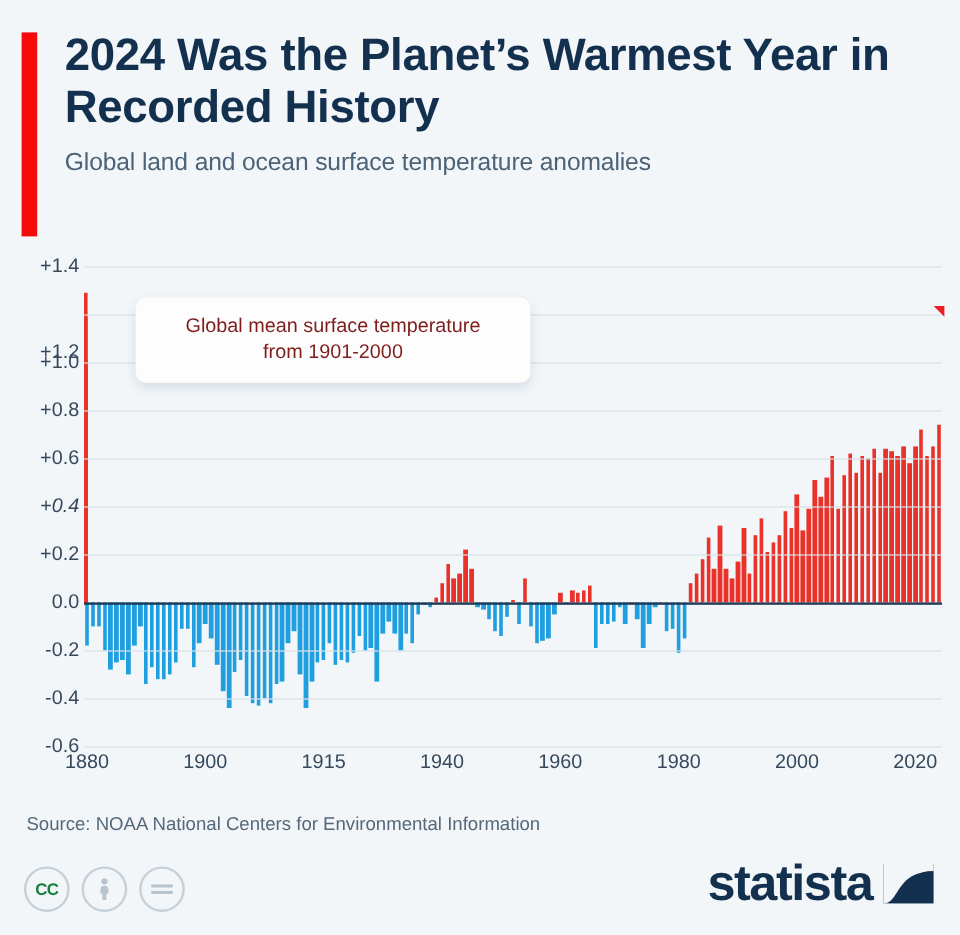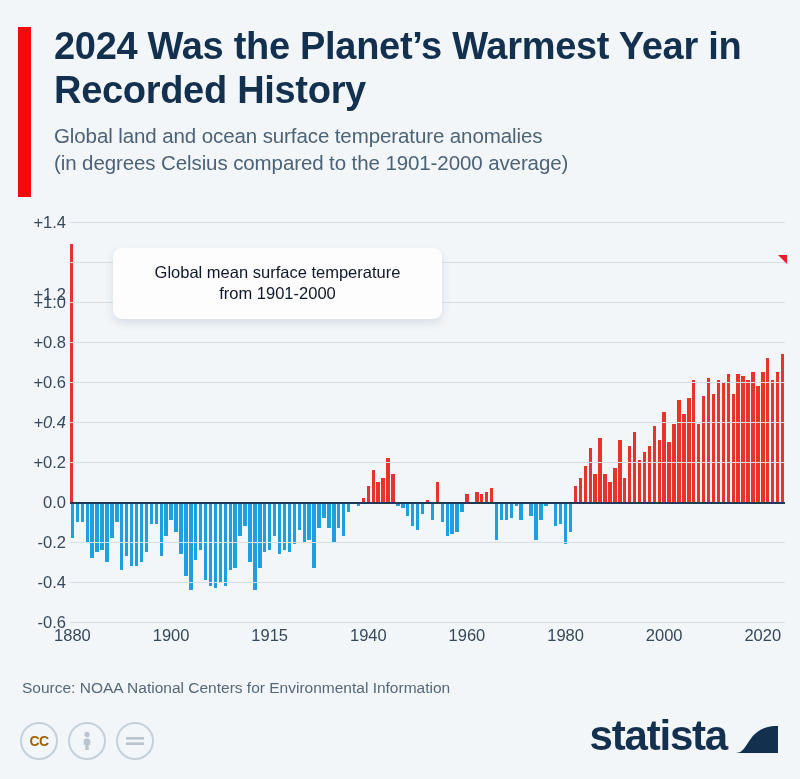--- a/index.html
+++ b/index.html
@@ -57,21 +57,21 @@
   }
 
   
   .infocard {
     position: absolute; left: 113px; top: 248px;
     width: 329px; padding: 14px 10px 16px;
     background: #fdfdfe; border-radius: 9px;
     box-shadow: 0 4px 9px rgba(30,60,90,0.13);
     text-align: center;
   }
-  .infocard .ic-title { font-size: 16.5px; color: #0f172a; line-height: 1.25; }
+  .infocard .ic-title { font-size: 16.5px; color: #7f1d1d; line-height: 1.25; }
   .ic-row { display: flex; justify-content: center; gap: 28px; margin-top: 15px; }
   .ic-col { text-align: center; }
   .ic-name { font-size: 16.5px; color: #3c5164; }
   .ic-val { font-size: 16.5px; font-weight: bold; color: #17324e; margin-top: 1px; }
 
   
   .badge {
     position: absolute; top: 228px; right: 11px;
     background: #ec1c24; color: #ffffff;
     font-size: 16.5px; padding: 4px 10px 5px;
@@ -86,21 +86,21 @@
   }
 
   
   .source {
     position: absolute; left: 22px; top: 679px;
     font-size: 15.5px; color: #55687a;
   }
   .cc { position: absolute; left: 20px; top: 722px; display: flex; gap: 10px; }
   .cc-badge {
     width: 38px; height: 38px; border-radius: 50%;
-    border: 2px solid #c6d0d9; color: #a16207;
+    border: 2px solid #c6d0d9; color: #15803d;
     display: flex; align-items: center; justify-content: center;
   }
   .cc-badge .txt { font-size: 14px; font-weight: bold; letter-spacing: -0.5px; }
   .logo {
     position: absolute; right: 22px; top: 712px;
     display: flex; align-items: center; gap: 9px;
   }
   .logo-word {
     font-size: 42px; font-weight: bold; color: #14304f; letter-spacing: -1.2px;
   }
@@ -109,21 +109,20 @@
 </head>
 <body>
 
 <div id="page">
 
   <div class="accent-bar"></div>
   <div class="header">
     <div class="title">2024 Was the Planet’s Warmest Year in Recorded History</div>
     <div class="subtitle">
       <div>Global land and ocean surface temperature anomalies</div>
-      <div>(in degrees Celsius compared to the 1901-2000 average)</div>
     </div>
   </div>
 
   <div class="chart">
     <div class="ylabels" id="ylabels">
         <div class="ylabel" style="top: 0px;">+1.4</div>
         <div class="ylabel" style="top: 40px; margin-top: 32px;">+1.2</div>
         <div class="ylabel" style="top: 80px;">+1.0</div>
         <div class="ylabel" style="top: 120px;">+0.8</div>
         <div class="ylabel" style="top: 160px;">+0.6</div>

